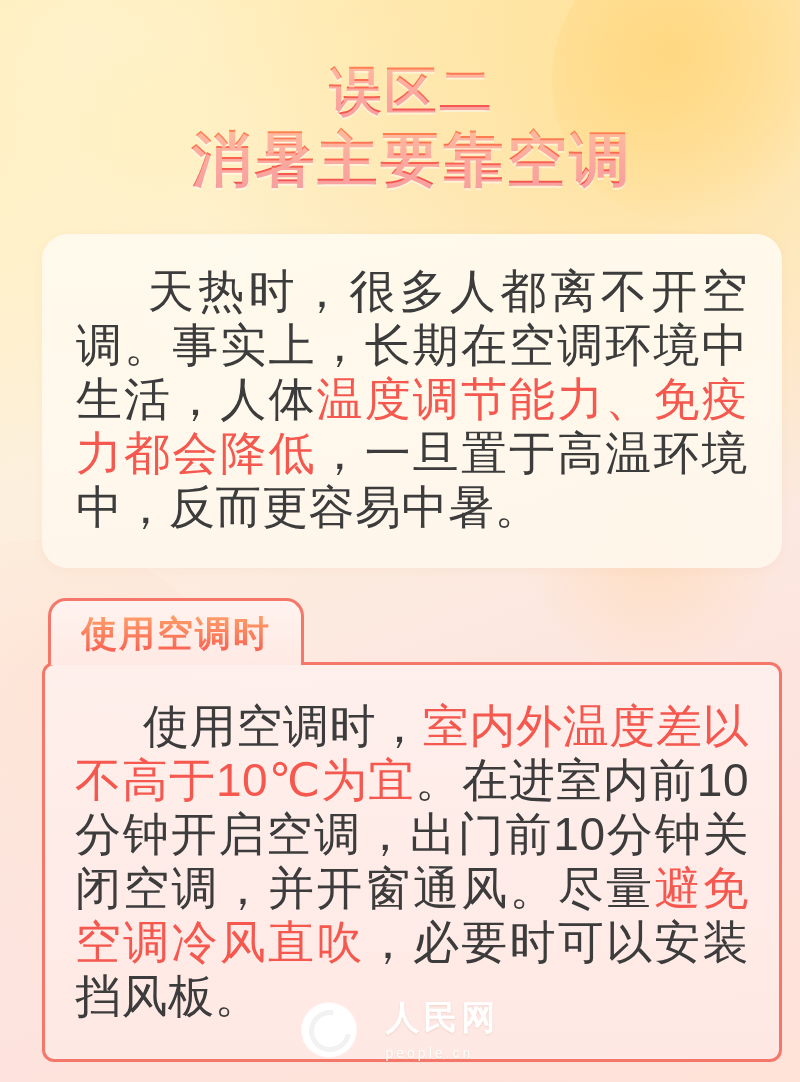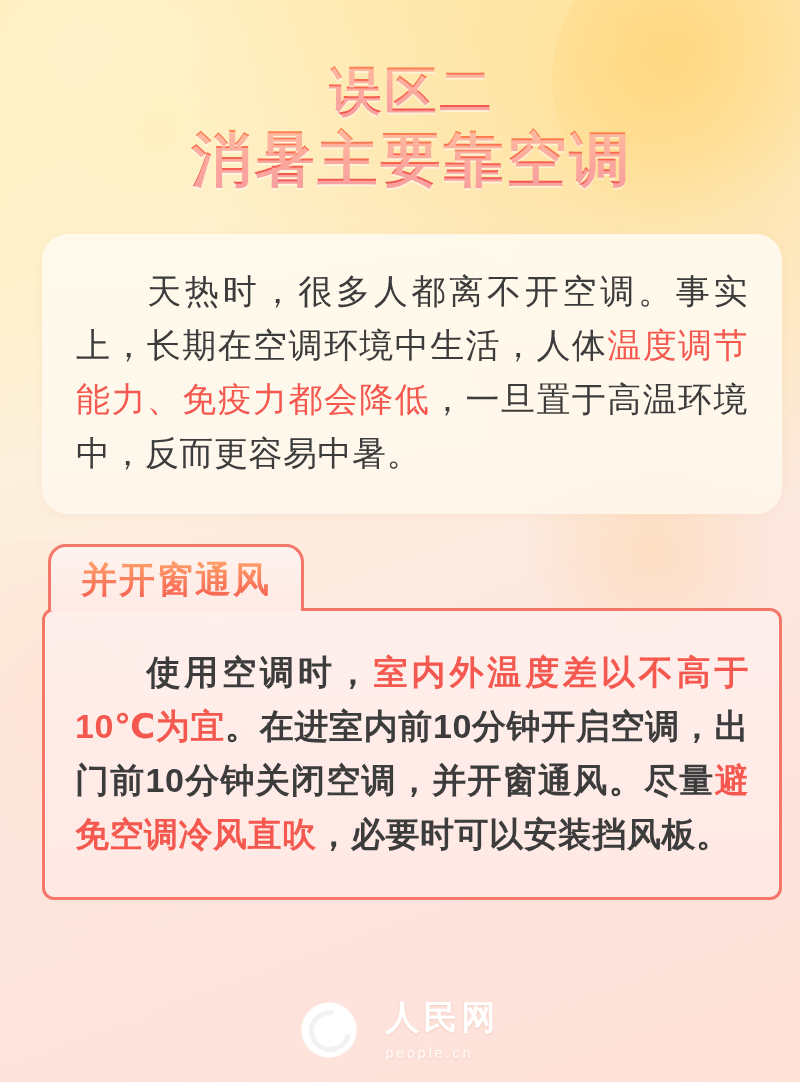--- a/index.html
+++ b/index.html
@@ -81,21 +81,21 @@
   }
 
   .card-intro {
     margin: 38px 30px 0 30px;
     background: linear-gradient(180deg, rgba(255,250,238,0.95) 0%, rgba(255,247,236,0.92) 100%);
     border-radius: 26px;
     padding: 30px 34px 34px 34px;
     box-shadow: 0 2px 10px rgba(230,180,140,0.12);
   }
   .body-text {
-    font-size: 34px;
+    font-size: 46px;
     line-height: 54px;
     color: #3c3c3c;
     letter-spacing: 0.5px;
     text-align: justify;
   }
   .indent { display: inline-block; width: 68px; }
   .hl { color: #f4584f; }
 
   .measure-wrap {
     margin: 30px 30px 0 30px;
@@ -122,21 +122,20 @@
     background-clip: text;
     color: transparent;
     -webkit-text-fill-color: transparent;
   }
   .card-measure {
     border: 3px solid #f4776a;
     border-radius: 12px;
     background: linear-gradient(180deg, rgba(255,240,237,0.92) 0%, rgba(255,233,229,0.88) 100%);
     margin-top: -3px;
     padding: 34px 30px 36px 30px;
-    font-weight: bold;
   }
 
   .footer {
     position: absolute;
     left: 0;
     right: 11px;
     bottom: 22px;
     display: flex;
     align-items: center;
     justify-content: center;
@@ -201,21 +200,21 @@
     </div>
 
     <div class="card-intro">
       <div class="body-text">
         <span class="indent"></span><span>天热时，很多人都离不开空调。事实上，长期在空调环境中生活，人体</span><span class="hl">温度调节能力、免疫力都会降低</span><span>，一旦置于高温环境中，反而更容易中暑。</span>
       </div>
     </div>
 
     <div class="measure-wrap">
       <div class="measure-tab">
-        <span class="measure-tab-text">并开窗通风</span>
+        <span class="measure-tab-text">使用空调时</span>
       </div>
       <div class="card-measure">
         <div class="body-text">
           <span class="indent"></span><span>使用空调时，</span><span class="hl">室内外温度差以不高于10℃为宜</span><span>。在进室内前10分钟开启空调，出门前10分钟关闭空调，并开窗通风。尽量</span><span class="hl">避免空调冷风直吹</span><span>，必要时可以安装挡风板。</span>
         </div>
       </div>
     </div>
 
   </div>
 

